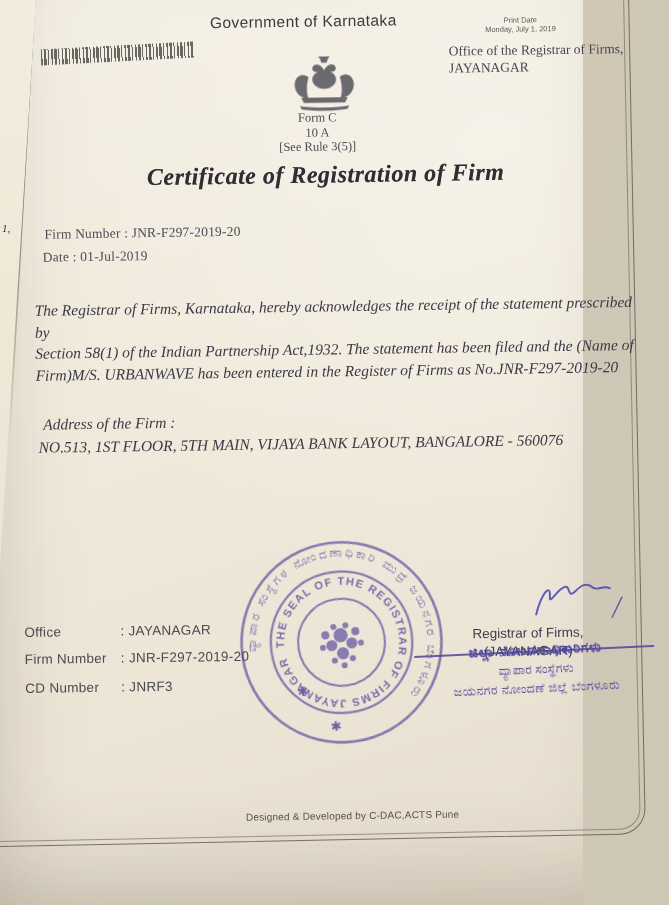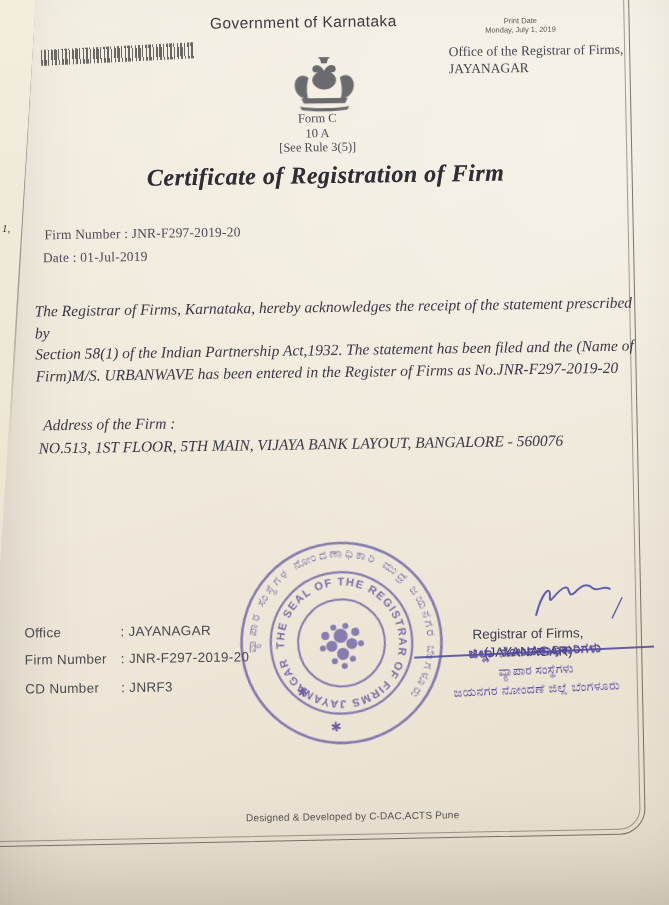--- a/index.html
+++ b/index.html
@@ -2,21 +2,21 @@
 <html><head>
 <meta charset="utf-8">
 <style>
   html,body{margin:0;padding:0;}
   .photo{position:relative;width:669px;height:905px;overflow:hidden;
     background:linear-gradient(100deg,#8e8776 0%,#b9b1a0 6%,#d2c9b7 18%,#cfc7b5 100%);
     font-family:"Liberation Sans",sans-serif;}
   .under-sheet{position:absolute;left:0;top:0;width:60px;height:905px;
     background:linear-gradient(170deg,#f3edde 0%,#ece5d2 60%,#e2dac6 100%);
     clip-path:polygon(0 0,46px 0,6px 640px,0 660px);}
-  .page{position:absolute;left:0;top:0;width:669px;height:905px;
+  .page{position:absolute;left:0;top:0;width:583px;height:905px;
     background:
       radial-gradient(120% 90% at 85% 18%,rgba(255,255,255,.28),rgba(255,255,255,0) 60%),
       linear-gradient(163deg,#f4efe4 0%,#f1ebdd 38%,#ece4d5 72%,#e6ddcd 100%);
     clip-path:polygon(36px 0,669px 0,669px 905px,0 905px,0 565px);
     box-shadow:inset 0 -70px 90px -50px rgba(110,100,85,.30),inset 70px 0 90px -70px rgba(110,100,85,.20);}
   .page-edge{position:absolute;left:8px;top:-6px;width:2px;height:450px;
     background:linear-gradient(to bottom,rgba(55,50,44,.8),rgba(55,50,44,.45) 60%,rgba(55,50,44,0));
     transform:rotate(3.3deg);transform-origin:bottom center;}
   .frame{position:absolute;left:-138px;top:-150px;width:772px;height:990px;
     border:1.4px solid rgba(92,85,74,.8);border-radius:26px;transform:rotate(-1.15deg);}

